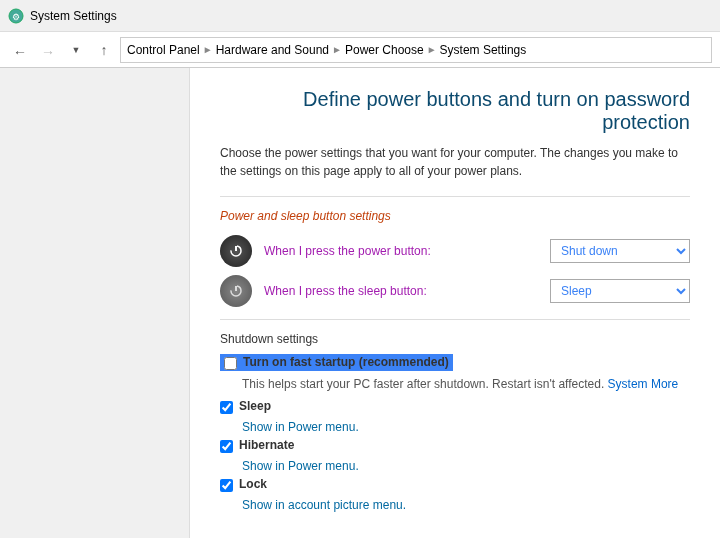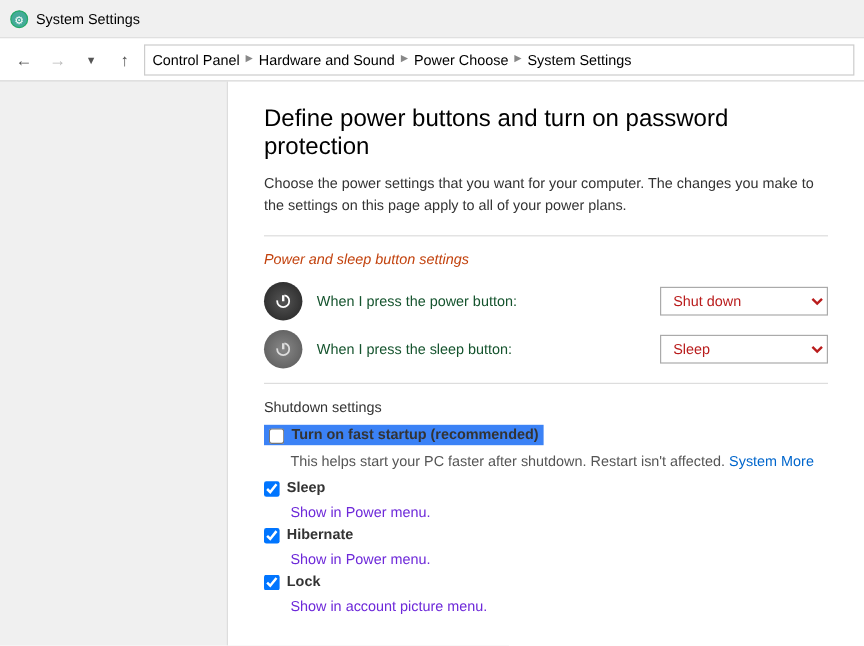--- a/index.html
+++ b/index.html
@@ -95,23 +95,24 @@
     
     .content {
       flex: 1;
       background: #fff;
       padding: 20px 30px;
       overflow-y: auto;
     }
 
     .page-title {
       font-size: 20px;
-      color: #000000;
+      color: #0c4a6e;
       font-weight: 300;
       margin-bottom: 10px;
+      text-align: right;
     }
 
     .page-description {
       font-size: 12px;
       color: #333;
       margin-bottom: 16px;
       line-height: 1.5;
       max-width: 460px;
     }
 
@@ -147,33 +148,33 @@
     }
     .power-icon-circle.dark {
       background: radial-gradient(circle, #555 0%, #222 100%);
     }
     .power-icon-circle.gray {
       background: radial-gradient(circle, #888 0%, #555 100%);
     }
 
     .button-setting-label {
       font-size: 12px;
-      color: #14532d;
+      color: #a21caf;
       flex: 1;
     }
 
     .dropdown-select {
       width: 140px;
       height: 24px;
       border: 1px solid #aaa;
       background: #fff;
       font-size: 12px;
       padding: 2px 6px;
       cursor: pointer;
-      color: #b91c1c;
+      color: #3b82f6;
     }
 
     
     .shutdown-section-label {
       font-size: 12px;
       color: #333;
       margin-bottom: 8px;
     }
 
     .checkbox-row {
@@ -200,21 +201,21 @@
     }
 
     .learn-more-link {
       color: #0066cc;
       text-decoration: none;
       font-size: 12px;
     }
 
     .checkbox-sub-desc {
       font-size: 12px;
-      color: #6d28d9;
+      color: #0369a1;
       margin-left: 22px;
       margin-bottom: 4px;
     }
 
     
     .power-symbol {
       width: 16px;
       height: 16px;
     }
 

